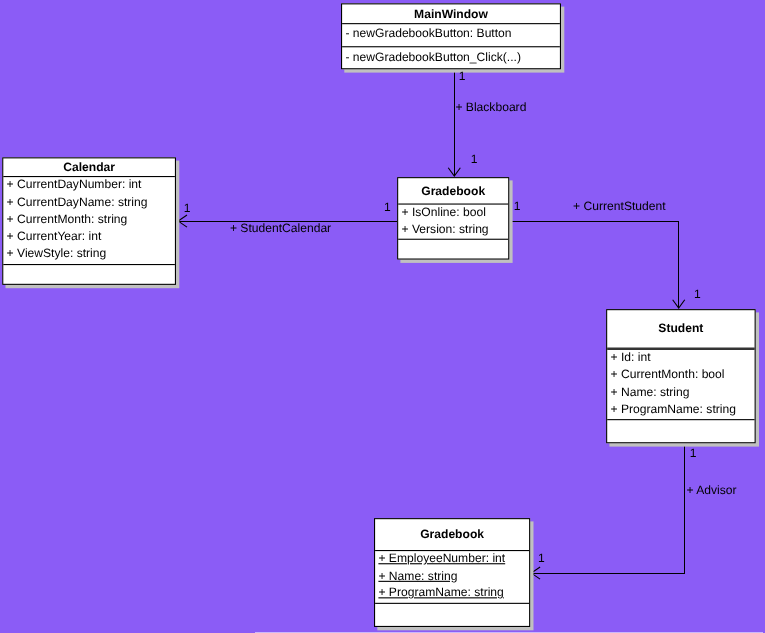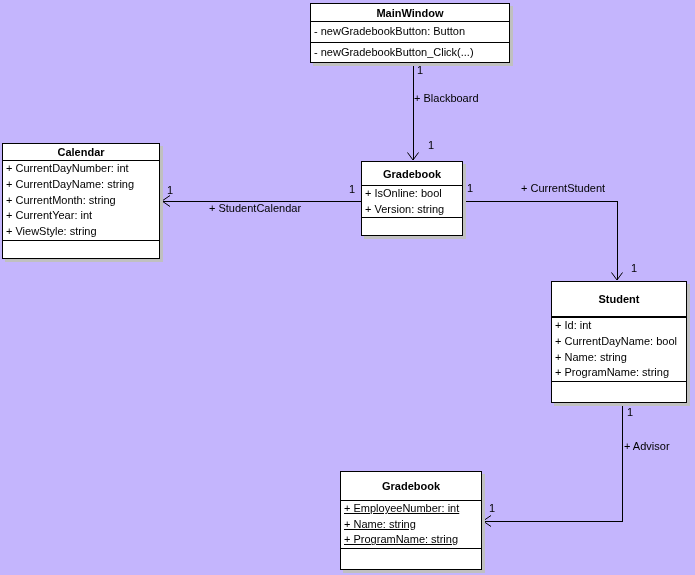--- a/index.html
+++ b/index.html
@@ -1,18 +1,18 @@
 <!DOCTYPE html>
 <html><head>
 <meta charset="utf-8">
 <style>
   html, body { margin:0; padding:0; background:#ffffff; }
   #canvas {
     position:relative; width:695px; height:575px; overflow:hidden;
-    background:#c4b5fd;
+    background:#8b5cf6;
     font-family:"Liberation Sans", sans-serif;
     color:#000;
   }
   #edges { position:absolute; left:0; top:0; z-index:1; }
   #edges line, #edges polyline { stroke:#000; stroke-width:1; fill:none; shape-rendering:crispEdges; }
   #edges path.arrow { stroke:#000; stroke-width:1; fill:none; }
 
   .class-box {
     position:absolute; z-index:2;
     background:#fff; border:1px solid #000;
@@ -117,21 +117,21 @@
       <div class="member">+ IsOnline: bool</div>
       <div class="member">+ Version: string</div>
     </div>
     <div class="cb-empty"></div>
   </div>
 
   <div id="box-student" class="class-box">
     <div class="cb-title">Student</div>
     <div class="cb-members cb-attrs divider">
       <div class="member">+ Id: int</div>
-      <div class="member">+ CurrentDayName: bool</div>
+      <div class="member">+ CurrentMonth: bool</div>
       <div class="member">+ Name: string</div>
       <div class="member">+ ProgramName: string</div>
     </div>
     <div class="cb-empty"></div>
   </div>
 
   <div id="box-instructor" class="class-box">
     <div class="cb-title">Gradebook</div>
     <div class="cb-members cb-attrs">
       <div class="member">+ EmployeeNumber: int</div>

